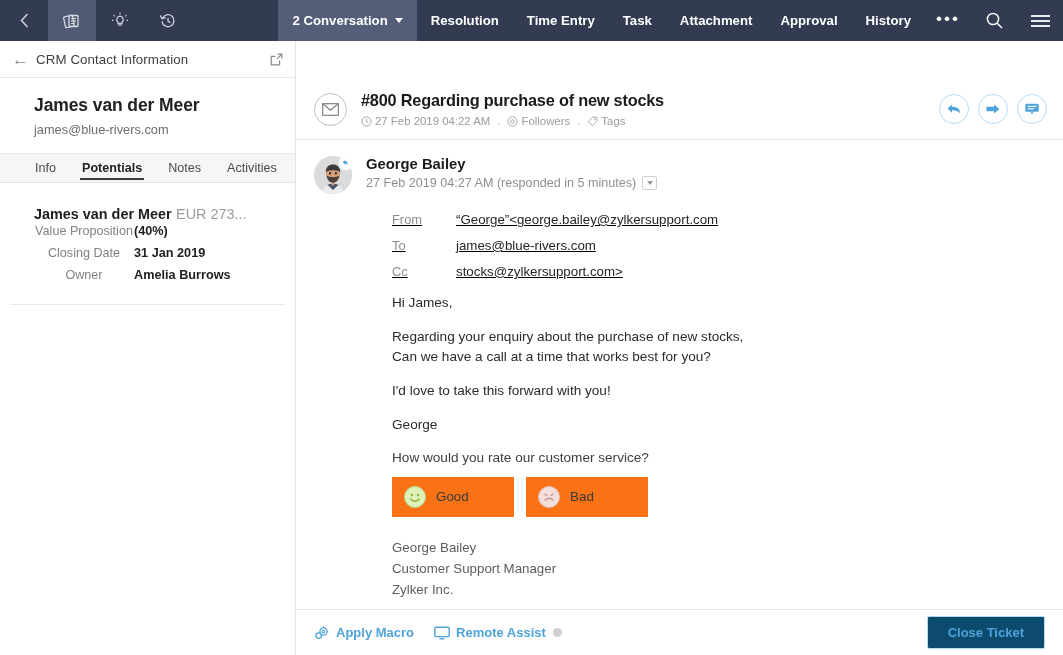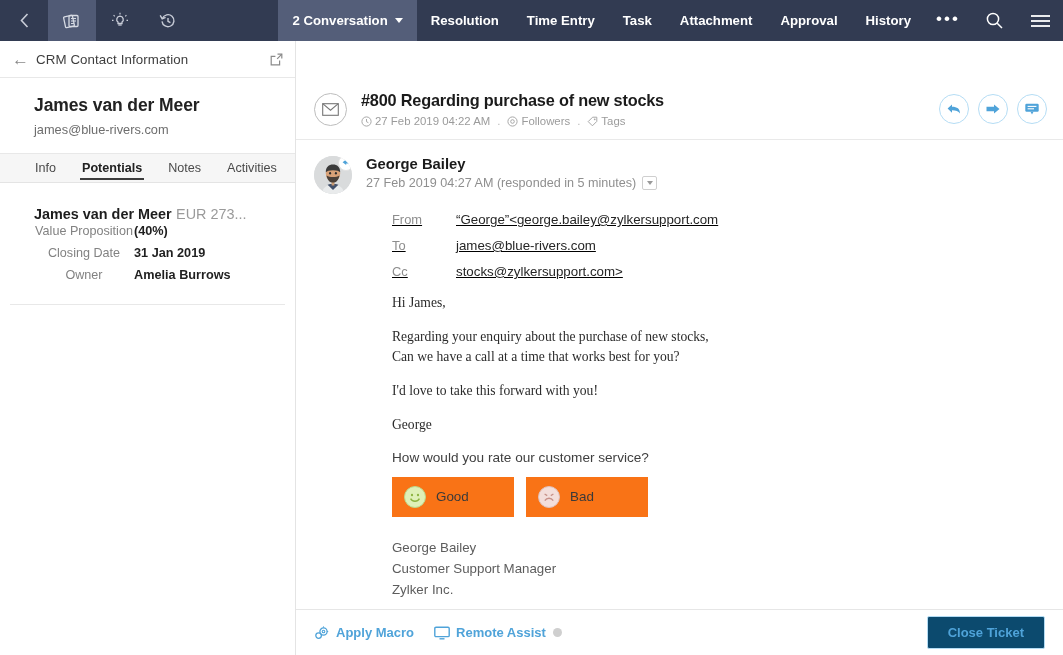--- a/index.html
+++ b/index.html
@@ -128,21 +128,21 @@
     border-left: 3.5px solid transparent; border-right: 3.5px solid transparent;
     border-top: 4px solid #9a9a9a; display: block;
   }
 
   .fields { margin: 18px 0 0 78px; }
   .field { display: flex; align-items: center; margin-bottom: 11px; text-decoration: underline; }
   .f-lab { width: 64px; font-size: 12.9px; color: #8d8d8d; }
   .f-val { font-size: 13.3px; color: #262626; }
 
   .bodytext { margin: 14px 0 0 78px; font-size: 13.6px; color: #2b2b2b; line-height: 1.48; }
-  .bodytext p { margin-bottom: 14px; font-family: Liberation Serif, serif; }
+  .bodytext p { margin-bottom: 14px; }
 
   .rate-q { margin: 8px 0 0 78px; font-size: 13.6px; color: #404040; cursor: pointer; }
   .rate-row { margin: 12px 0 0 78px; display: flex; gap: 12px; }
   .rate-btn {
     background: #f97316; display: flex; align-items: center;
     padding: 9px 22px 9px 12px; cursor: pointer; min-width: 122px;
   }
   .face { width: 22px; height: 22px; border-radius: 50%; flex-shrink: 0; }
   .face.good { background: #dff0b8; border: 1px solid #bcd98a; }
   .face.bad  { background: #f3dedb; border: 1px solid #e0bfba; }

